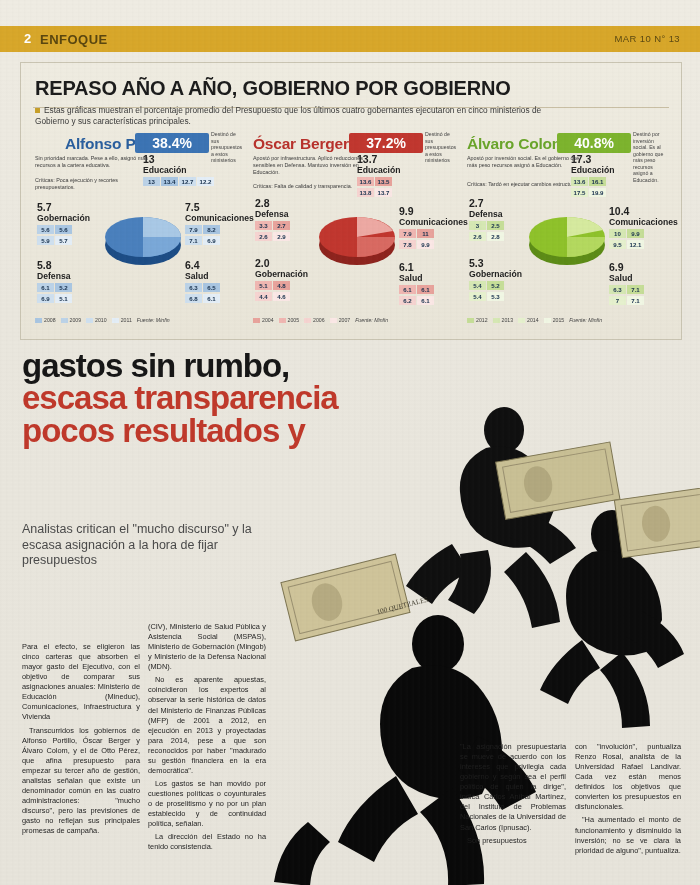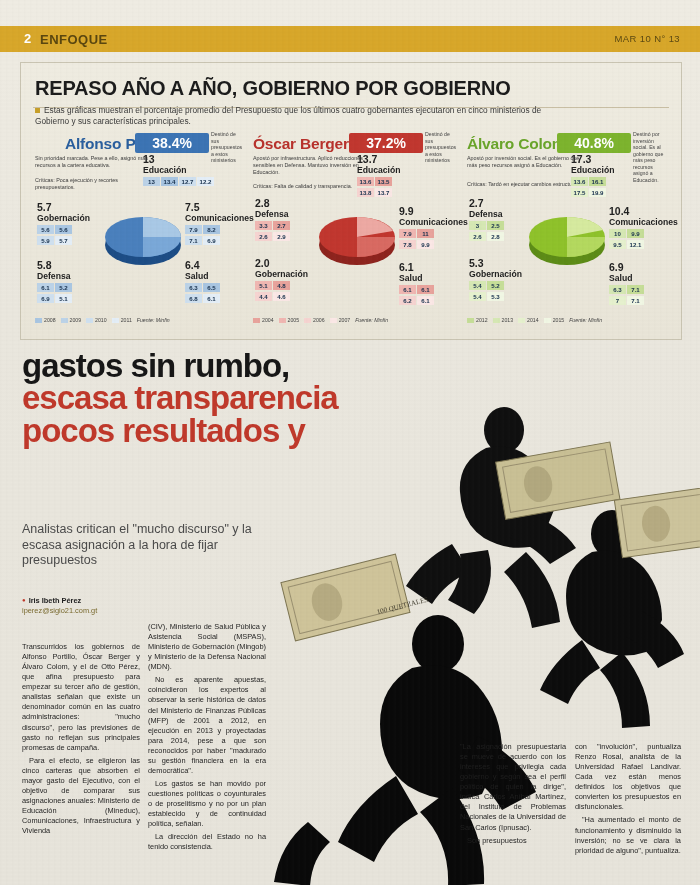--- a/index.html
+++ b/index.html
@@ -414,28 +414,24 @@
   </div>
 
   <div class="hl">
     <div class="l">gastos sin rumbo,</div>
     <div class="r">escasa transparencia</div>
     <div class="r">pocos resultados y</div>
   </div>
 
   <div class="deck">Analistas critican el "mucho discurso" y la escasa asignación a la hora de fijar presupuestos</div>
 
-  <div class="byline">
-    <div class="nm">Iris Ibeth Pérez</div>
-    <div class="em">iperez@siglo21.com.gt</div>
-  </div>
 
   <div class="col c1">
+    <p>Para el efecto, se eligieron las cinco carteras que absorben el mayor gasto del Ejecutivo, con el objetivo de comparar sus asignaciones anuales: Ministerio de Educación (Mineduc), Comunicaciones, Infraestructura y Vivienda</p>
     <p>Transcurridos los gobiernos de Alfonso Portillo, Óscar Berger y Álvaro Colom, y el de Otto Pérez, que afina presupuesto para empezar su tercer año de gestión, analistas señalan que existe un denominador común en las cuatro administraciones: "mucho discurso", pero las previsiones de gasto no reflejan sus principales promesas de campaña.</p>
-    <p>Para el efecto, se eligieron las cinco carteras que absorben el mayor gasto del Ejecutivo, con el objetivo de comparar sus asignaciones anuales: Ministerio de Educación (Mineduc), Comunicaciones, Infraestructura y Vivienda</p>
   </div>
   <div class="col c2">
     <p>(CIV), Ministerio de Salud Pública y Asistencia Social (MSPAS), Ministerio de Gobernación (Mingob) y Ministerio de la Defensa Nacional (MDN).</p>
     <p>No es aparente apuestas, coincidieron los expertos al observar la serie histórica de datos del Ministerio de Finanzas Públicas (MFP) de 2001 a 2012, en ejecución en 2013 y proyectadas para 2014, pese a que son reconocidos por haber "madurado su gestión financiera en la era democrática".</p>
     <p>Los gastos se han movido por cuestiones políticas o coyunturales o de proselitismo y no por un plan establecido y de continuidad política, señalan.</p>
     <p>La dirección del Estado no ha tenido consistencia.</p>
   </div>
   <div class="col c3">
     <p>"La asignación presupuestaria se mueve de acuerdo con los intereses que privilegia cada gobierno y según sea el perfil político de quien la dirige", indica Carlos Aníbal Martínez, del Instituto de Problemas Nacionales de la Universidad de San Carlos (Ipnusac).</p>
     <p>Son presupuestos</p>

